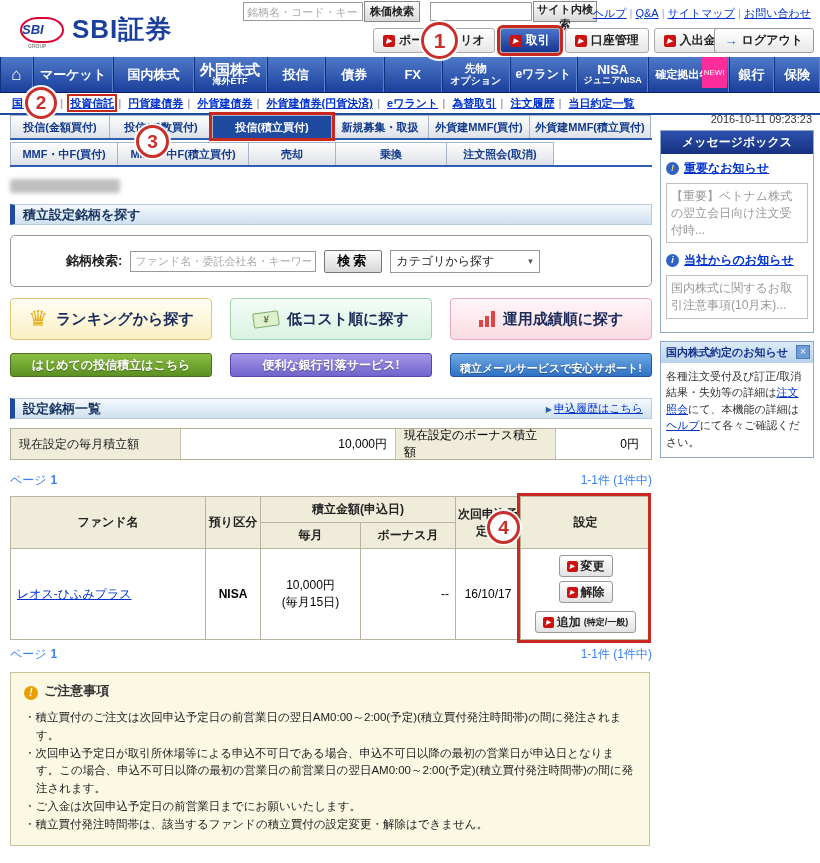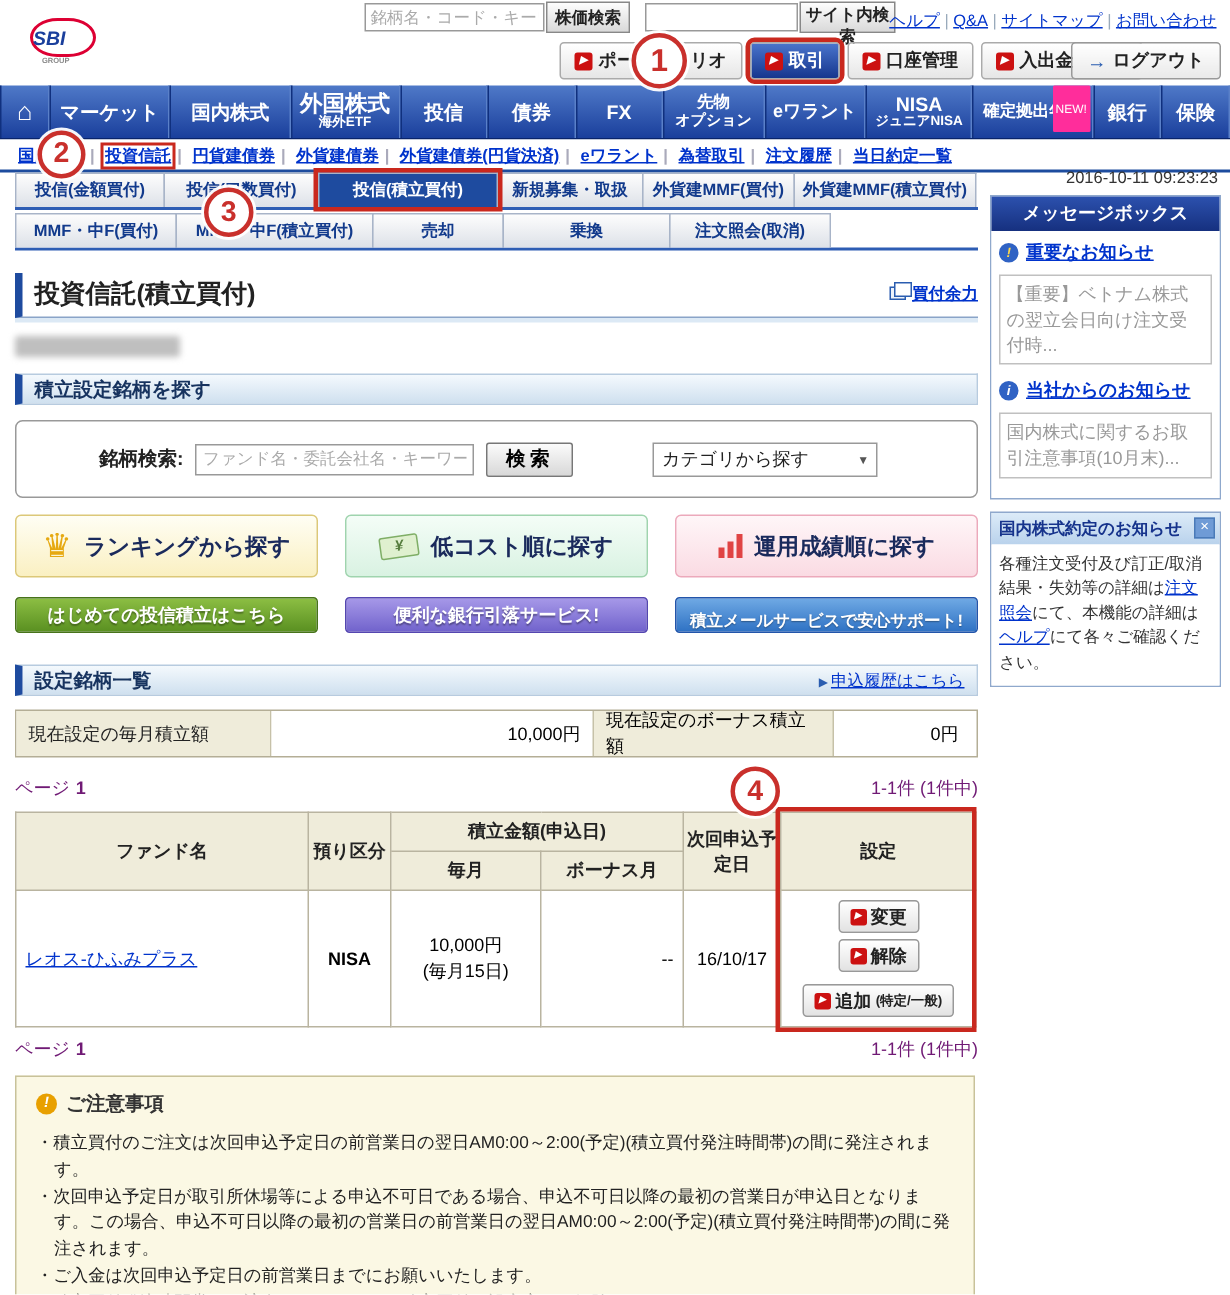--- a/index.html
+++ b/index.html
@@ -90,21 +90,21 @@
 
   
   .search-panel { margin-top:10px; height:52px; border:1px solid #999; border-radius:5px;
     display:flex; align-items:center; padding-left:55px; gap:8px; background:#fff; }
   .search-label { font-size:13px; font-weight:bold; color:#222; }
   .search-panel input { width:186px; height:21px; border:1px solid #999; font-size:11px; padding:0 4px; }
   .search-panel input::placeholder { color:#aaa; }
   .btn-search { height:23px; width:58px; background:linear-gradient(#fbfbfb,#d8d8d8); border:1px solid #777;
     border-radius:2px; font-size:13px; font-weight:bold; letter-spacing:3px; cursor:pointer; }
   .fake-select { width:150px; height:23px; border:1px solid #999; background:#fff; font-size:12px;
-    color:#222; display:flex; align-items:center; justify-content:space-between; padding:0 5px; cursor:pointer;margin-left:45px; }
+    color:#222; display:flex; align-items:center; justify-content:space-between; padding:0 5px; cursor:pointer; }
   .sel-arrow { color:#555; font-size:8px; }
   .sel-arrow::before { content:"▼"; }
 
   
   .banner-row { display:flex; gap:18px; }
   .r1 { margin-top:11px; }
   .r2 { margin-top:13px; }
   .banner-lg { width:202px; height:42px; border-radius:4px; display:flex; align-items:center;
     justify-content:center; gap:8px; font-size:15px; font-weight:bold; color:#1a2a5c; cursor:pointer; }
   .b-rank { background:linear-gradient(#fffef4,#faf0c2); border:1px solid #dcc878; }
@@ -125,21 +125,21 @@
   .b-mail { background:linear-gradient(#6fa9e4,#2f72c4); border:1px solid #2255aa;align-items:flex-end; }
 
   
   .summary { margin-top:9px; display:flex; border:1px solid #b4ae96; }
   .summary div { height:30px; display:flex; align-items:center; font-size:12px; padding:0 8px; }
   .sum-label { background:#efecda; width:170px; color:#222; border-right:1px solid #c6c1a8; }
   .sum-val { background:#fff; width:215px; justify-content:flex-end; font-size:13px; border-right:1px solid #c6c1a8; }
   .sum-label2 { background:#efecda; width:160px; border-right:1px solid #c6c1a8; }
   .sum-val2 { background:#fff; width:91px; justify-content:flex-end; font-size:13px; }
 
-  .pag { margin-top:12px; display:flex; justify-content:space-between; font-size:12px; color:#701a75; }
+  .pag { margin-top:12px; display:flex; justify-content:space-between; font-size:12px; color:#3b82f6; }
   .pag2 { margin-top:6px; }
   .pag b { margin-left:4px; }
 
   
   .table-wrap { position:relative; margin-top:7px; }
   table.fund { border-collapse:collapse; width:640px; table-layout:fixed; }
   table.fund th, table.fund td { border:1px solid #b9b4a0; font-size:12px; }
   table.fund th { background:#efecda; font-weight:bold; color:#222; text-align:center; padding:4px 2px; }
   table.fund td { background:#fff; padding:4px 6px; }
   .col-name{width:195px;} .col-acct{width:55px;} .col-month{width:100px;} .col-bonus{width:95px;} .col-next{width:65px;} .col-set{width:130px;}
@@ -149,21 +149,21 @@
   .mini-btn { display:inline-flex; align-items:center; gap:3px; height:22px; padding:0 7px;
     background:linear-gradient(#ffffff,#e2e2e2); border:1px solid #999; border-radius:3px;
     font-size:12px; font-weight:bold; color:#222; cursor:pointer; margin:2px 2px; }
   .mini-btn .icon-play { width:11px; height:11px; line-height:11px; font-size:6px; }
   .mini-note { font-size:9px; font-weight:bold; }
   .red-col-box { position:absolute; left:507px; top:-3px; width:134px; bottom:-3px;
     border:3px solid #c9281e; pointer-events:none; z-index:4; }
 
   
   .notice { margin-top:9px; width:640px; background:#fbf8e4; border:1px solid #c8c29a; padding:9px 13px 11px; }
-  .notice-title { display:flex; align-items:center; gap:6px; font-size:13px; font-weight:bold; color:#333; margin-bottom:9px; }
+  .notice-title { display:flex; align-items:flex-end; gap:6px; font-size:13px; font-weight:bold; color:#333; margin-bottom:9px; }
   .icon-warn { width:14px; height:14px; border-radius:50%; background:#e8a000; color:#fff; font-size:10px;
     font-weight:bold; text-align:center; line-height:14px; }
   .icon-warn::before { content:"!"; }
   .notice li { list-style:none; font-size:11.5px; color:#222; line-height:1.55; padding-left:12px; text-indent:-12px; }
   .notice li::before { content:"・"; }
 
   
   .sb-time { text-align:right; font-size:11px; color:#333; padding-right:2px; margin-bottom:5px; }
   .msgbox { border:1px solid #8fa8cc; }
   .msg-head { background:linear-gradient(#2c51ae,#16307f); color:#fff; font-size:12px; font-weight:bold;
@@ -198,20 +198,21 @@
 <body>
 
 <div class="page">
 
   <header class="topbar">
     <div class="logo">
       <span class="logo-badge">
           <span>SBI</span>
           <small>GROUP</small>
         </span>
+      <span class="logo-text">SBI証券</span>
     </div>
     <input id="stock-input" class="hdr-input" placeholder="銘柄名・コード・キーワード" style="">
     <button id="stock-btn" class="gbtn">株価検索</button>
     <input id="site-input" class="hdr-input" style="">
     <button id="site-btn" class="gbtn">サイト内検索</button>
     <div class="hdr-links">
       <a>ヘルプ</a>|<a>Q&amp;A</a>|<a>サイトマップ</a>|<a>お問い合わせ</a>
     </div>
     <div class="hdr-btns">
       <button class="hbtn">
@@ -297,27 +298,20 @@
 
   <div class="main-col">
 
     <div class="tabs-row">
       <span class="tab" style="width:100px">投信(金額買付)</span><span class="tab" style="width:104px">投信(口数買付)</span><span class="tab active" style="width:120px">投信(積立買付)</span><span class="tab" style="width:98px">新規募集・取扱</span><span class="tab" style="width:102px">外貨建MMF(買付)</span><span class="tab" style="width:122px">外貨建MMF(積立買付)</span>
     </div>
     <div class="tabs-row tabs2">
       <span class="tab" style="width:108px">MMF・中F(買付)</span><span class="tab" style="width:132px">MMF・中F(積立買付)</span><span class="tab" style="width:88px">売却</span><span class="tab" style="width:112px">乗換</span><span class="tab" style="width:108px">注文照会(取消)</span>
     </div>
 
-    <div class="page-title-row">
-      <span class="page-title">投資信託(積立買付)</span>
-      <span class="power-link">
-          <i class="icon-window"></i>
-          <a>買付余力</a>
-        </span>
-    </div>
 
     <div class="redacted"></div>
 
     <div class="sec-bar">
       <span class="sec-title">積立設定銘柄を探す</span>
     </div>
 
     <div class="search-panel">
       <span class="search-label">銘柄検索:</span>
       <input placeholder="ファンド名・委託会社名・キーワード" style="">

